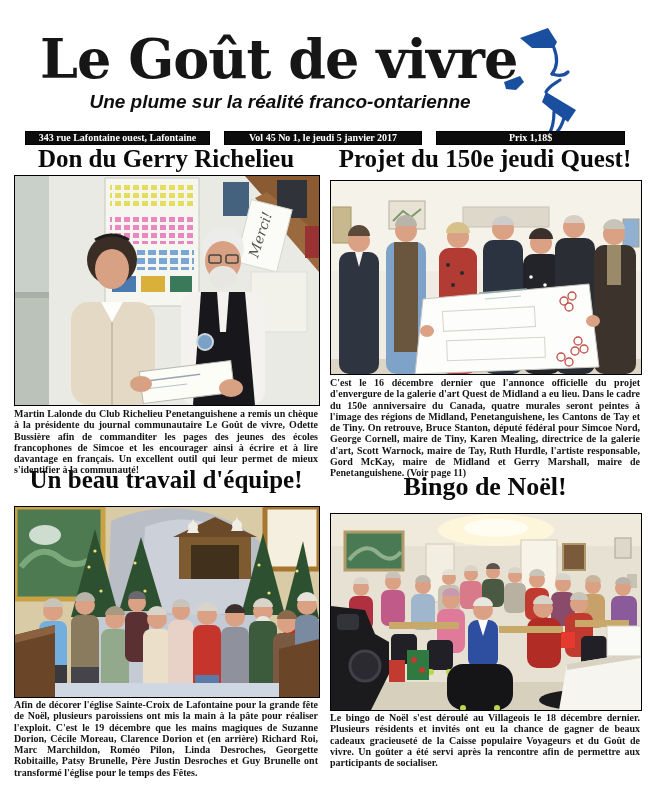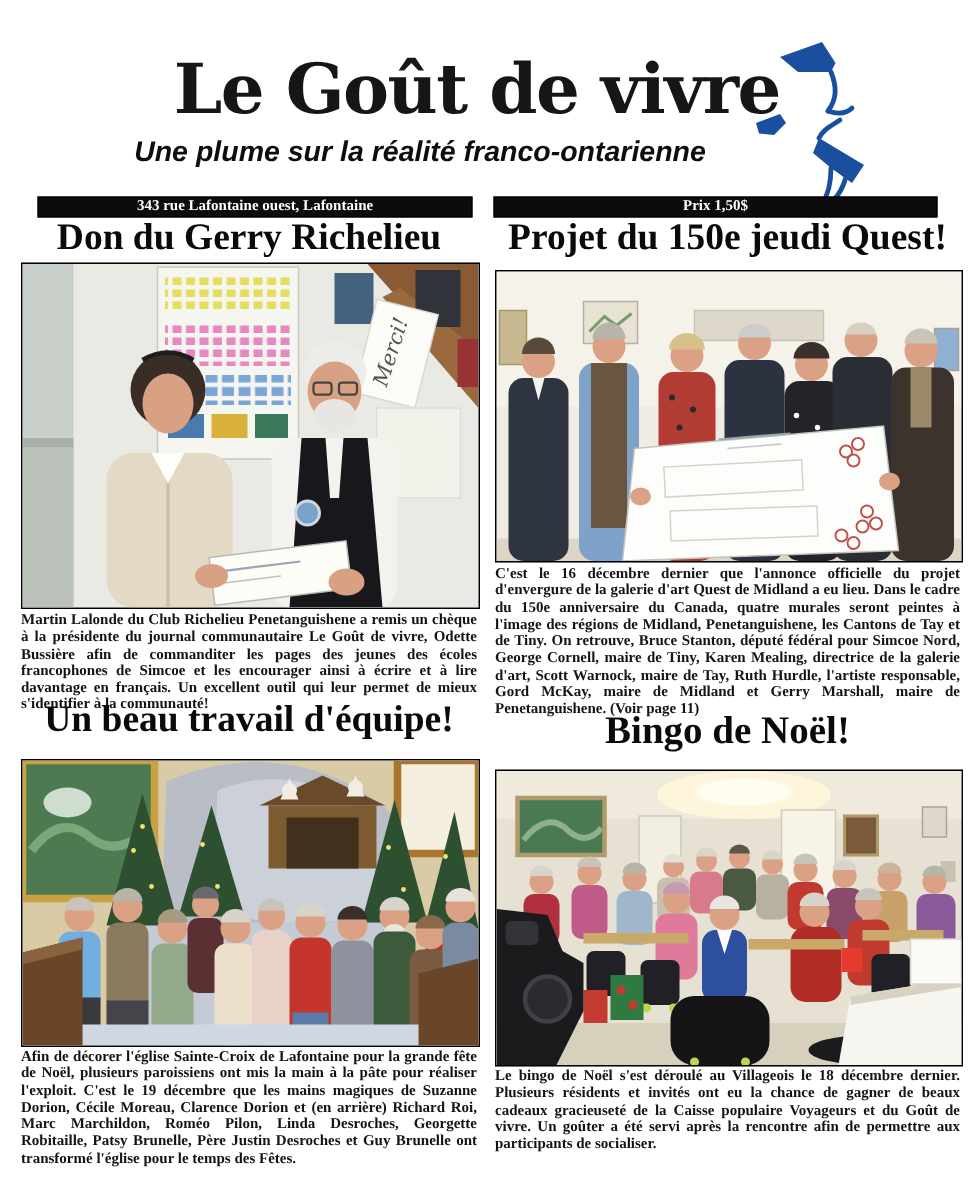--- a/index.html
+++ b/index.html
@@ -1,20 +1,20 @@
 <!DOCTYPE html>
 <html lang="fr"><head>
 <meta charset="utf-8">
 <style>
   html,body{margin:0;padding:0;background:#ffffff;}
   body{width:650px;height:800px;position:relative;font-family:"Liberation Serif",serif;color:#111;overflow:hidden;}
   .abs{position:absolute;}
   
-  .mast-title{top:30px;left:40px;width:480px;text-align:right;
-    font-family:"DejaVu Serif",serif;font-weight:bold;font-size:46px;line-height:58px;
+  .mast-title{top:30px;left:40px;width:480px;text-align:left;
+    font-family:"DejaVu Serif",serif;font-weight:bold;font-size:54px;line-height:58px;
     letter-spacing:-1px;color:#161616;}
   .mast-tagline{top:91px;left:40px;width:480px;text-align:center;
     font-family:Liberation Sans, sans-serif;font-style:italic;font-weight:bold;font-size:19px;color:#0e0e0e;}
   .mast-logo{top:26px;left:502px;}
   
   .infobar{top:131px;left:25px;width:600px;height:14px;display:flex;gap:14px;}
   .infobar .seg{background:#0c0c0c;color:#fff;display:flex;align-items:center;justify-content:center;
     font-weight:bold;font-size:10px;line-height:10px;border:1px solid #000;box-sizing:border-box;}
   .seg1{flex:192 0 0;} .seg2{flex:206 0 0;} .seg3{flex:196 0 0;}
   
@@ -54,21 +54,22 @@
       <path d="M52,22 C56,32 56,40 50,48"></path>
       <path d="M50,48 C56,50 62,50 66,46"></path>
       <path d="M58,54 C52,58 47,60 44,66"></path>
       <path d="M52,86 C52,96 50,104 46,110"></path>
       <path d="M62,92 C60,99 57,104 54,107"></path>
     </g>
   </svg>
 
   <div class="abs infobar">
     <div class="seg seg1">343 rue Lafontaine ouest, Lafontaine</div>
-    <div class="seg seg3">Prix 1,50$</div>
+    <div class="seg seg2">Vol 45 No 1, le jeudi 5 janvier 2017</div>
+    <div class="seg seg3">Prix 1,18$</div>
   </div>
 
   <div class="abs headline hl1">Don du Gerry Richelieu</div>
   <div class="abs headline hl2">Projet du 150e jeudi Quest!</div>
   <div class="abs headline hl3">Un beau travail d'équipe!</div>
   <div class="abs headline hl4">Bingo de Noël!</div>
 
   <div class="abs photo ph1">
     <svg width="304" height="229" viewBox="0 0 304 229">
       <defs>

